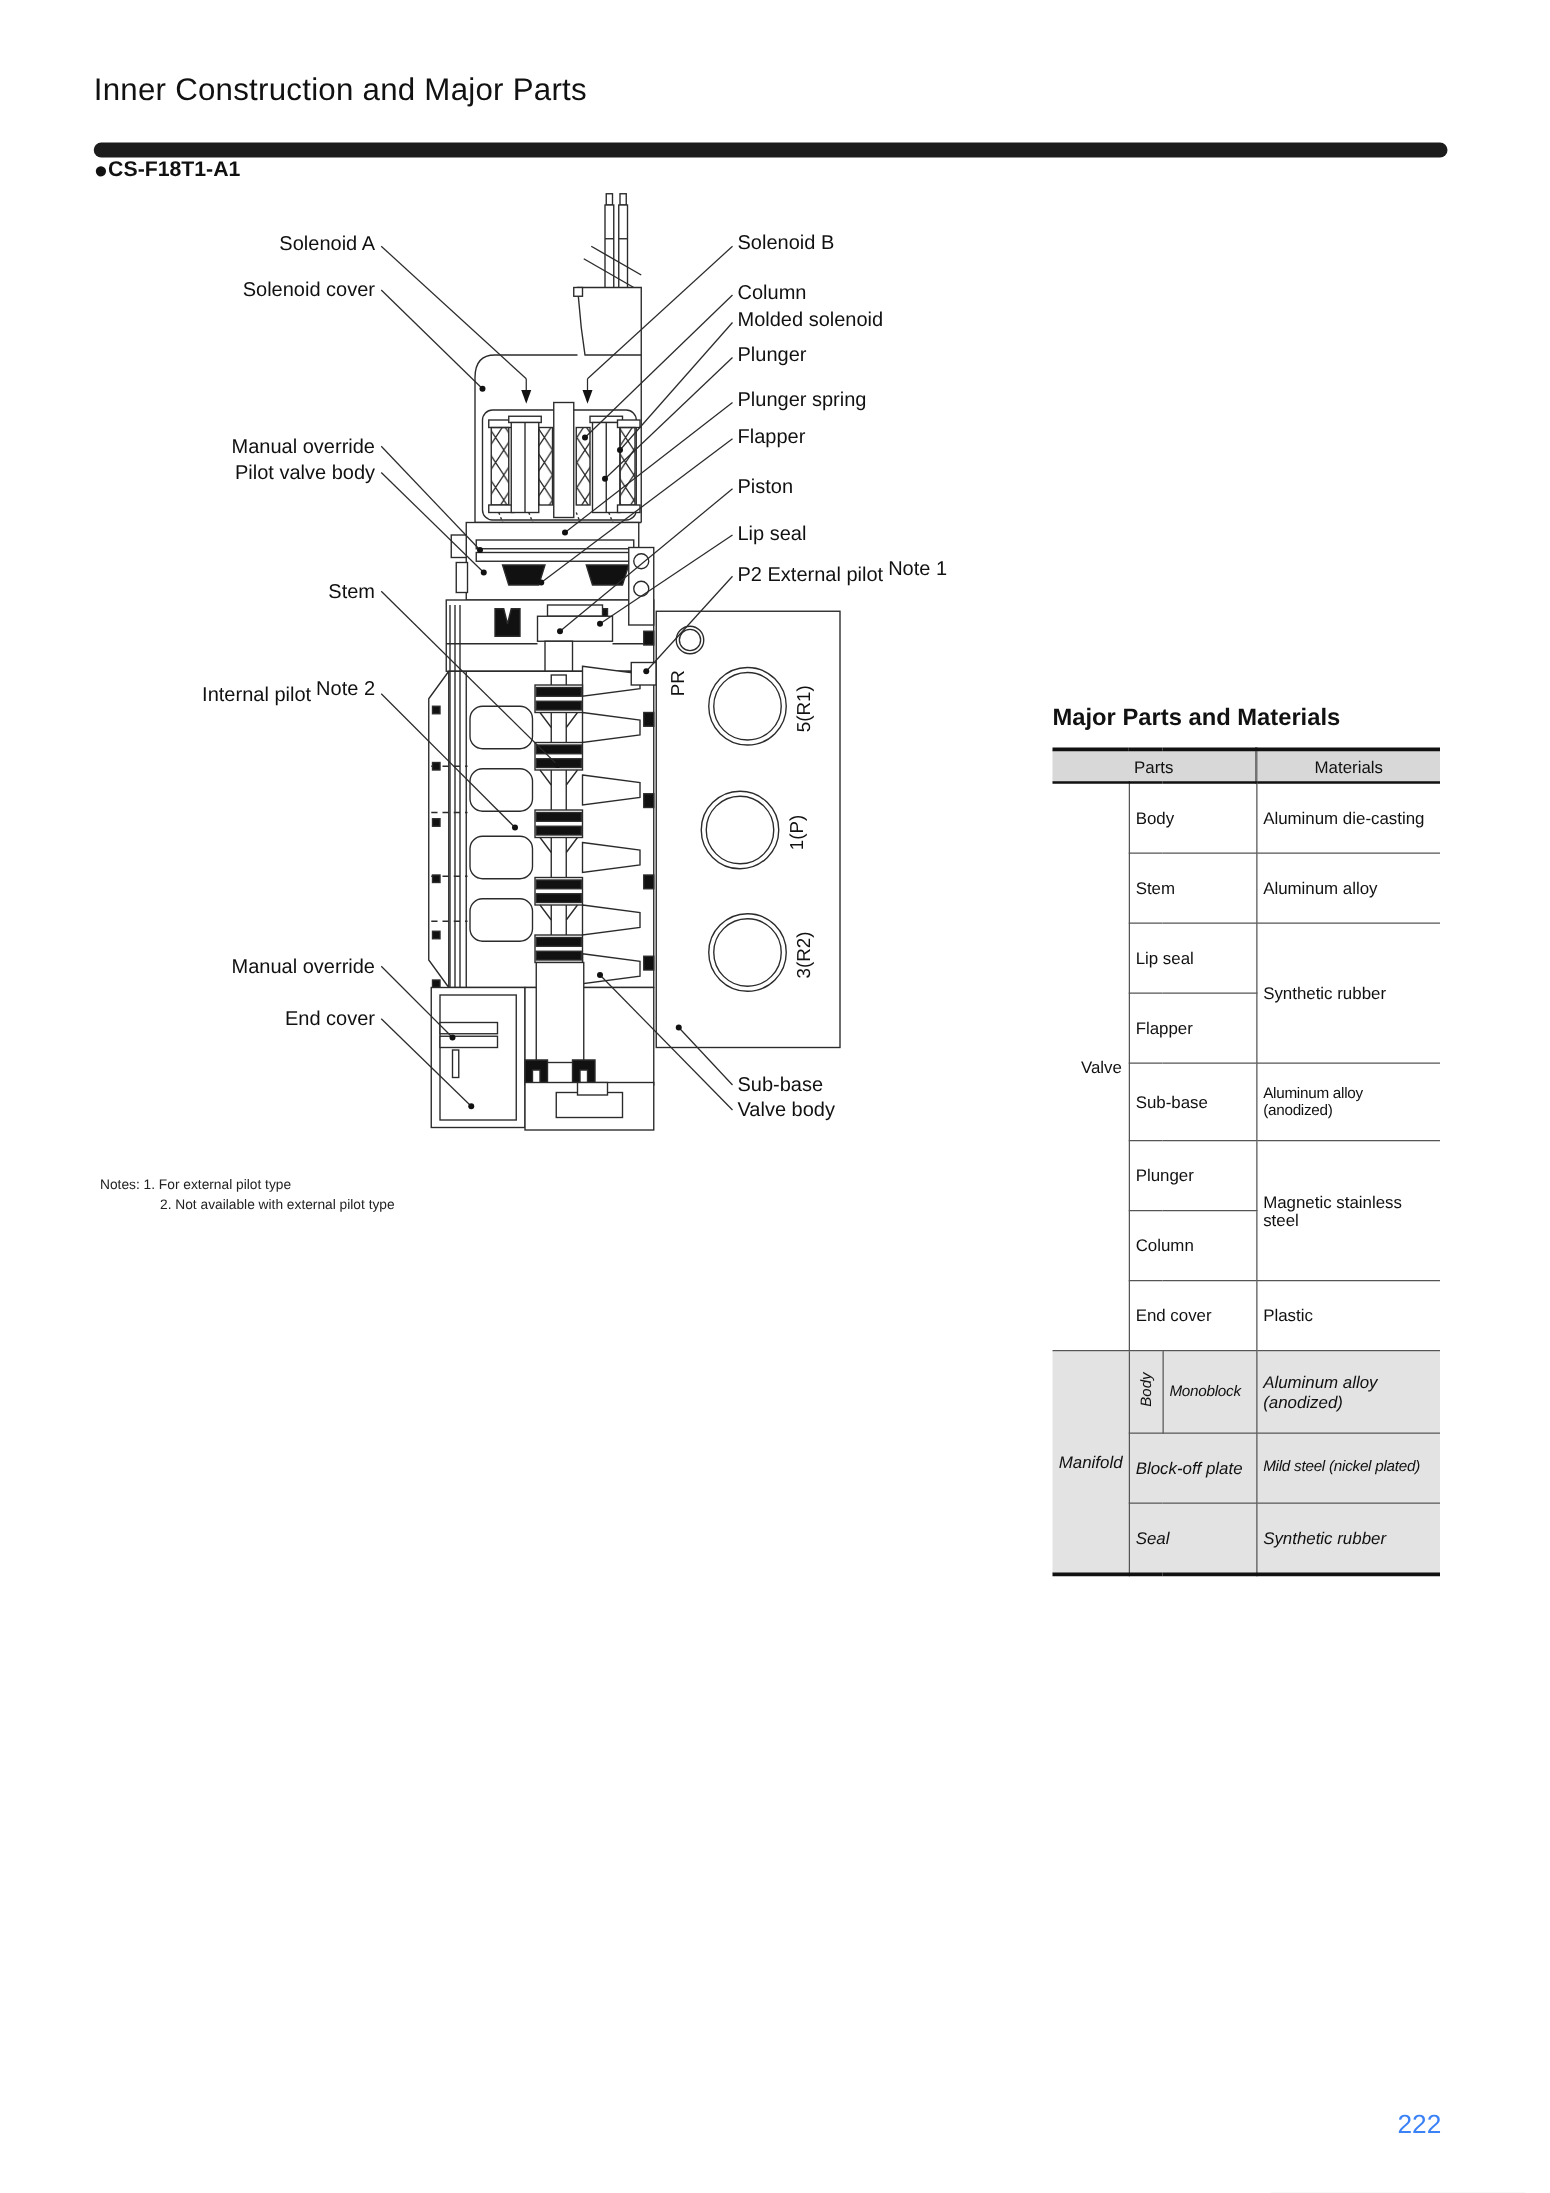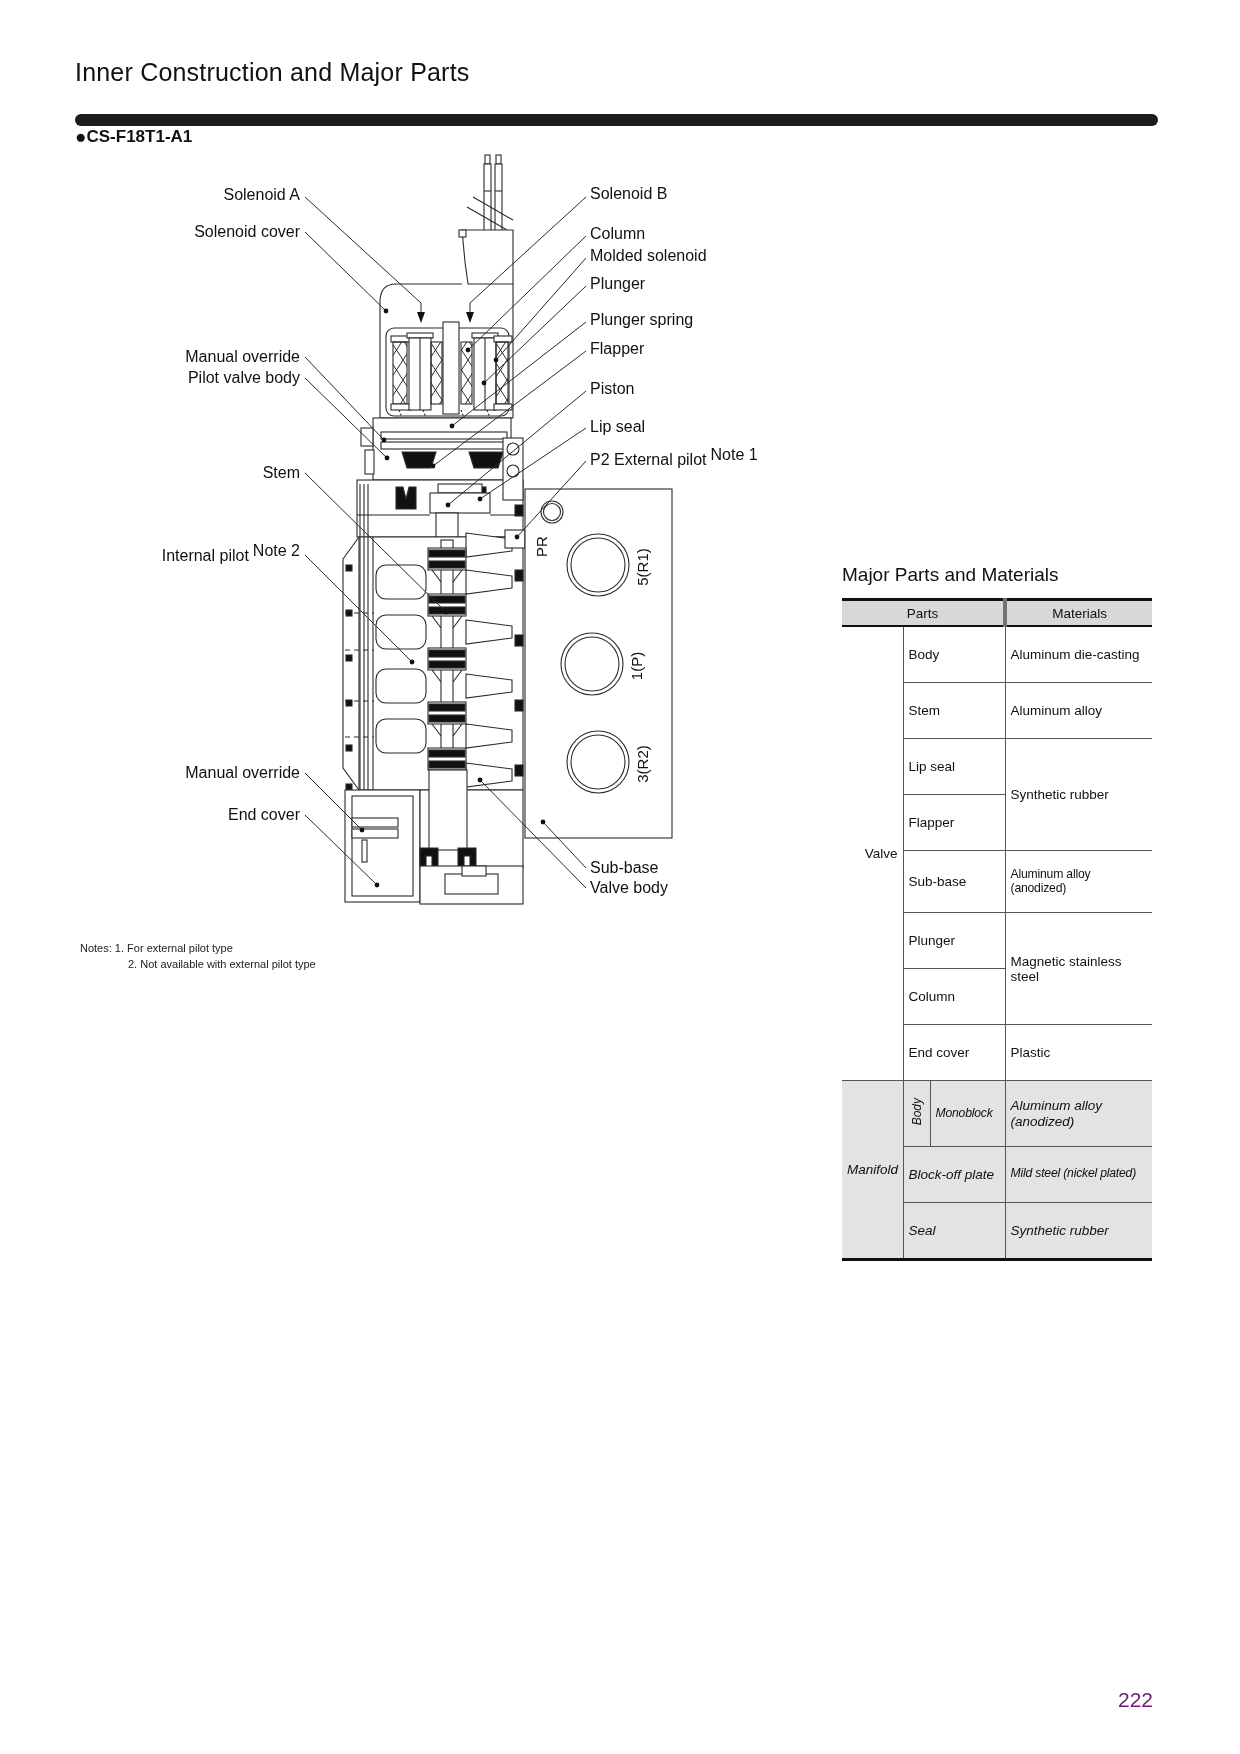--- a/index.html
+++ b/index.html
@@ -16,49 +16,49 @@
     left:75px; top:114px; width:1083px; height:12px;
     background:#1c1c1c; border-radius:6px;
   }
   .model-line { left:75px; top:126px; font-size:17px; font-weight:bold; }
   .model-line .bullet { font-size:19px; vertical-align:-1px; }
   svg.diagram { position:absolute; left:0; top:0; }
   svg text { font-family:"Liberation Sans", sans-serif; font-size:16px; fill:#111; stroke:none; }
   svg text.port-label, svg tspan.port-label { font-size:15px; }
   .notes { left:80px; top:941px; font-size:11px; line-height:1.45; color:#222; }
   .notes .l2 { margin-left:48px; }
-  .table-title { left:842px; top:564px; font-size:19px; font-weight:normal; }
+  .table-title { left:842px; top:564px; font-size:19px; font-weight:bold; }
   .pm-table {
     left:842px; top:598px;
   }
   table.pm {
     border-collapse:collapse; table-layout:fixed; width:310px;
     border-top:3px solid #111; border-bottom:3px solid #111;
     font-size:13.5px; color:#111;
   }
   table.pm th {
     background:#d8d8d8; font-weight:normal; text-align:center;
     border-bottom:2px solid #111; height:22px; padding:1px 4px;
-    border-left:1px solid #555; border-right:4px solid #737373;
+    border-left:1px solid #555; border-right:2px solid #737373;
   }
   table.pm td {
     border:1px solid #555; height:21px; padding:17px 5px;
     vertical-align:middle; line-height:1.12; background:#fff;
   }
   table.pm th:first-child, table.pm td:first-child { border-left:none; }
   table.pm th:last-child,  table.pm td:last-child  { border-right:none; }
   td.group { text-align:right; }
   td.gray  { background:#e3e3e3 !important;font-style:italic; }
   td.vcell { padding:0; text-align:center; }
   .vtext {
     display:inline-block; writing-mode:vertical-rl; transform:rotate(180deg);
     font-size:12px; line-height:1;
   }
   .cond { font-size:12.2px; letter-spacing:-0.2px; }
-  .page-number { left:1033px; top:1688px; width:120px; text-align:right; font-size:21px; color:#701a75; }
+  .page-number { left:1033px; top:1688px; width:120px; text-align:right; font-size:21px; color:#3b82f6; }
 </style>
 </head>
 <body>
 
 <div class="page">
 
   <div class="abs doc-title">Inner Construction and Major Parts</div>
   <div class="abs title-bar"></div>
   <div class="abs model-line">
     <span class="bullet">●</span><span>CS-F18T1-A1</span>

